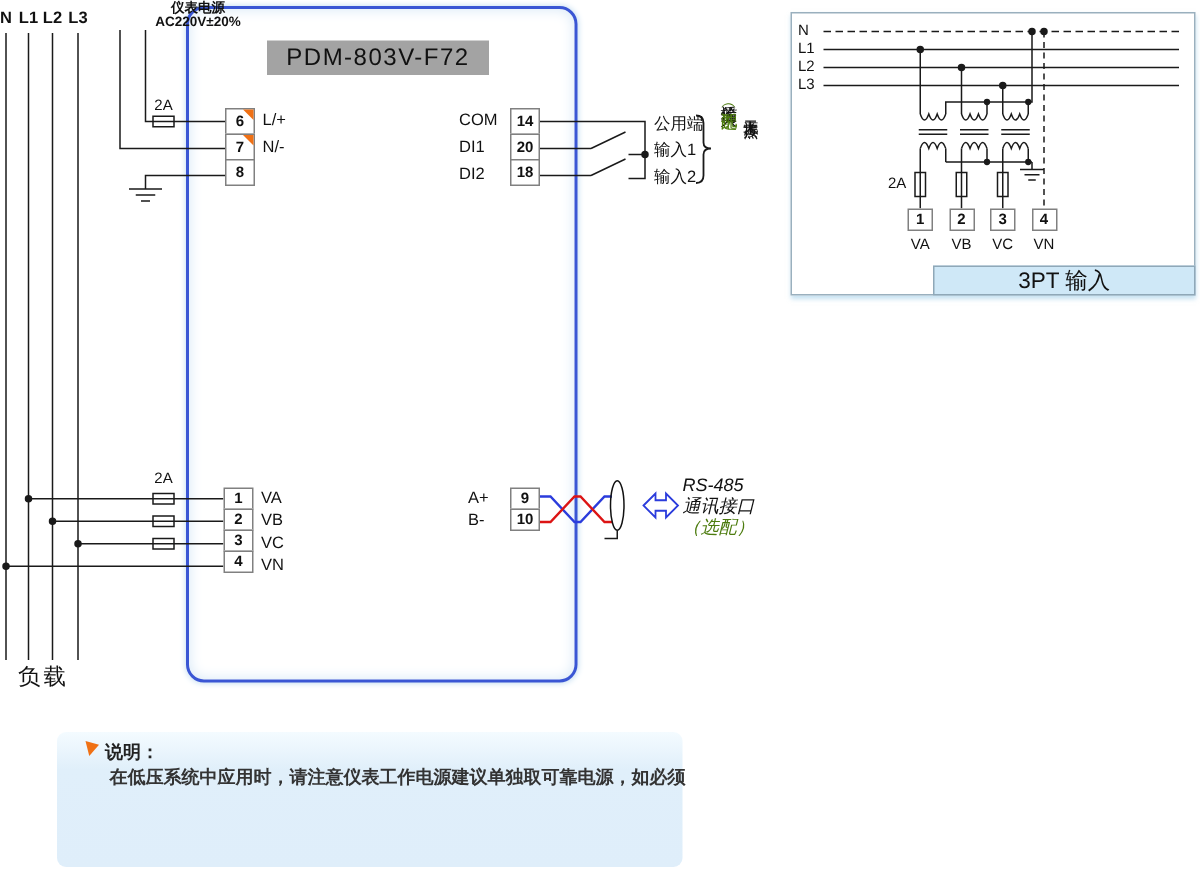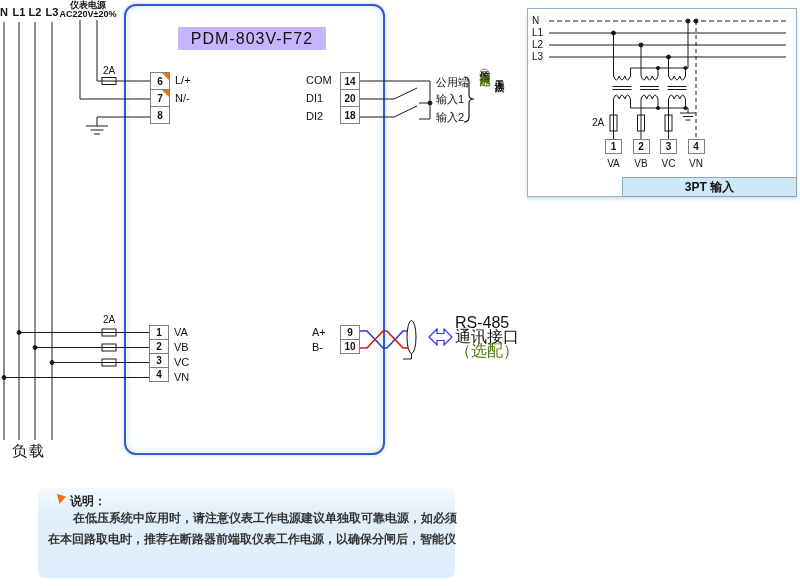--- a/index.html
+++ b/index.html
@@ -6,61 +6,61 @@
   #stage{position:relative;width:800px;height:586px;background:#fff;overflow:hidden;
          font-family:"Liberation Sans","DejaVu Sans",sans-serif;color:#111;}
   .bg{position:absolute;z-index:1;}
   #wires{position:absolute;left:0;top:0;z-index:2;}
   .lbl{position:absolute;z-index:3;white-space:nowrap;}
 
   
   .device-box{left:124px;top:4px;width:257px;height:447px;border:2px solid #3a56d4;
               border-radius:12px;background:#fff;
               box-shadow:0 0 4px #bcd9ef, inset 0 0 9px #d4e6f6;}
-  .title-box{left:178px;top:27px;width:148px;height:23px;background:#c4b5fd;
+  .title-box{left:178px;top:27px;width:148px;height:23px;background:#a3a3a3;
              display:flex;align-items:center;justify-content:center;
              font-size:16px;letter-spacing:1px;color:#111;z-index:3;position:absolute;}
 
   
   .pt-box{left:527px;top:8px;width:268px;height:187px;border:1px solid #9ab0be;background:#fff;
           box-shadow:0 2px 3px rgba(150,200,230,.55);}
   .pt-caption{left:622px;top:177px;width:173px;height:18px;background:#cfe8f7;border:1px solid #8fa8b8;
-              display:flex;align-items:center;justify-content:center;font-size:12px;font-weight:bold;z-index:3;position:absolute;}
+              display:flex;align-items:center;justify-content:center;font-size:15px;font-weight:normal;z-index:3;position:absolute;}
 
   
   .note-box{left:38px;top:488px;width:417px;height:90px;border-radius:6px;
             background:linear-gradient(180deg,#f4fbff 0%,#e0effa 28%,#dfeefa 100%);}
   .note-title{left:70px;top:493px;font-size:12px;font-weight:bold;color:#222;}
   .note-body{left:48px;top:508px;width:403px;font-size:12px;font-weight:bold;color:#333;line-height:21px;z-index:3;position:absolute;}
   .note-body .ln{white-space:nowrap;}
   .note-body .ln.first{text-indent:25px;}
 
   
   .bus-lbl{font-size:11px;font-weight:bold;width:20px;text-align:center;}
   .sm{font-size:11px;}
   .xs{font-size:10px;}
   .fuse-lbl{font-size:10px;width:20px;text-align:center;}
   .load-lbl{font-size:15px;letter-spacing:2px;}
-  .pwr-lbl{width:70px;text-align:center;font-size:9px;line-height:9px;font-weight:bold;}
+  .pwr-lbl{width:70px;text-align:center;font-size:9px;line-height:9px;font-weight:bold;margin-left:44px;}
 
   
   .tcell{position:absolute;width:18px;background:#fff;border:1px solid #808080;
          display:flex;align-items:center;justify-content:center;
          font-size:10px;font-weight:bold;z-index:3;}
   .tcell.h18{height:16px;}
   .tcell.h15{height:13px;}
   .corner{position:absolute;right:0;top:0;width:0;height:0;
           border-left:7px solid transparent;border-top:7px solid #f07115;}
   .rlab{text-align:left;}
 
   
   .vtext{writing-mode:vertical-rl;text-orientation:upright;letter-spacing:1px;line-height:1;}
   .red{color:#4d7c0f;}
 
-  .rs-text{left:455px;top:316px;font-size:16px;line-height:14px;}
+  .rs-text{left:455px;top:316px;font-size:12px;line-height:14px;font-style:italic;}
 </style>
 </head>
 <body>
 
 <div id="stage">
 
   <div class="bg device-box lbl" style="z-index:1"></div>
   <div class="bg pt-box lbl" style="z-index:1"></div>
   <div class="bg note-box lbl" style="z-index:1"></div>
 
@@ -253,16 +253,15 @@
     </div>
   <div class="lbl xs" style="left:601px;top:158px;width:25px;text-align:center">VA</div>
   <div class="lbl xs" style="left:628.5px;top:158px;width:25px;text-align:center">VB</div>
   <div class="lbl xs" style="left:656px;top:158px;width:25px;text-align:center">VC</div>
   <div class="lbl xs" style="left:683.5px;top:158px;width:25px;text-align:center">VN</div>
   <div class="pt-caption">3PT 输入</div>
 
   <div class="lbl note-title">说明：</div>
   <div class="note-body">
     <div class="ln first">在低压系统中应用时，请注意仪表工作电源建议单独取可靠电源，如必须</div>
-    <div class="ln">在本回路取电时，推荐在断路器前端取仪表工作电源，以确保分闸后，智能仪</div>
   </div>
 
 </div>
 
 </body></html>

